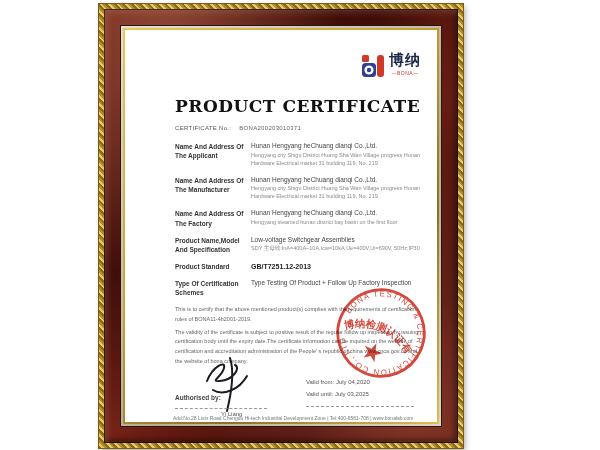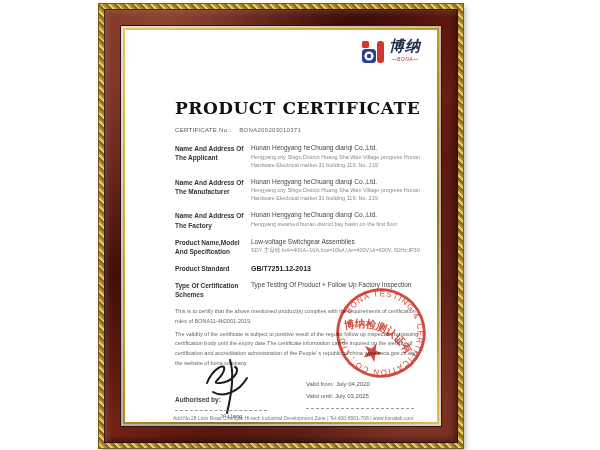--- a/index.html
+++ b/index.html
@@ -24,29 +24,29 @@
   .trim-silver{width:100%;height:100%;box-sizing:border-box;padding:2px;
                background:linear-gradient(135deg,#e8e1d4,#b9ad99 60%,#ddd4c4);
                box-shadow:0 0 0 1px #2a1512;}
   .trim-gold{width:100%;height:100%;box-sizing:border-box;padding:2px;
              background:linear-gradient(135deg,#e3c express 060,#c9a233,#8f6f1e 55%,#e0bd55);}
   .trim-gold{background:linear-gradient(135deg,#e5c65f,#c9a233 40%,#8f6f1e 70%,#e0bd55);}
   .paper{position:relative;width:100%;height:100%;box-sizing:border-box;background:#ffffff;
          overflow:hidden;padding:6px 16px 0 50px;}
 
   
-  .logo-row{display:flex;justify-content:flex-end;align-items:flex-start;height:38px;margin-top:2px;font-style:italic;}
+  .logo-row{display:flex;justify-content:flex-end;align-items:flex-start;height:38px;margin-top:16px;}
   .logo-icon{width:24px;height:24px;margin-right:4px;margin-top:2px;}
   .logo-txt{display:flex;flex-direction:column;align-items:center;}
   .logo-cn{font-size:15px;font-weight:bold;color:#1e2a4a;line-height:1.1;letter-spacing:1px;}
   .logo-en{font-size:5px;color:#c23527;letter-spacing:.5px;margin-top:1px;}
 
   
   .title{font-family:"DejaVu Serif", serif;font-size:17px;font-weight:700;color:#111;
-         letter-spacing:.5px;margin-top:22px;}
+         letter-spacing:.5px;margin-top:6px;}
   .certno{margin-top:9px;font-size:6px;color:#555;letter-spacing:.3px;}
   .certno .val{margin-left:8px;color:#666;}
 
   
   .rows{margin-top:11px;}
   .row{display:flex;margin-bottom:8px;}
   .row .lbl{width:72px;flex:0 0 72px;font-size:6.5px;font-weight:bold;color:#333;line-height:1.4;}
   .row .vwrap{flex:1;padding-left:4px;}
   .row .val{font-size:6.5px;color:#444;line-height:1.35;}
   .row .sub{font-size:5.5px;color:#8a8a8a;line-height:1.45;margin-top:1px;}

